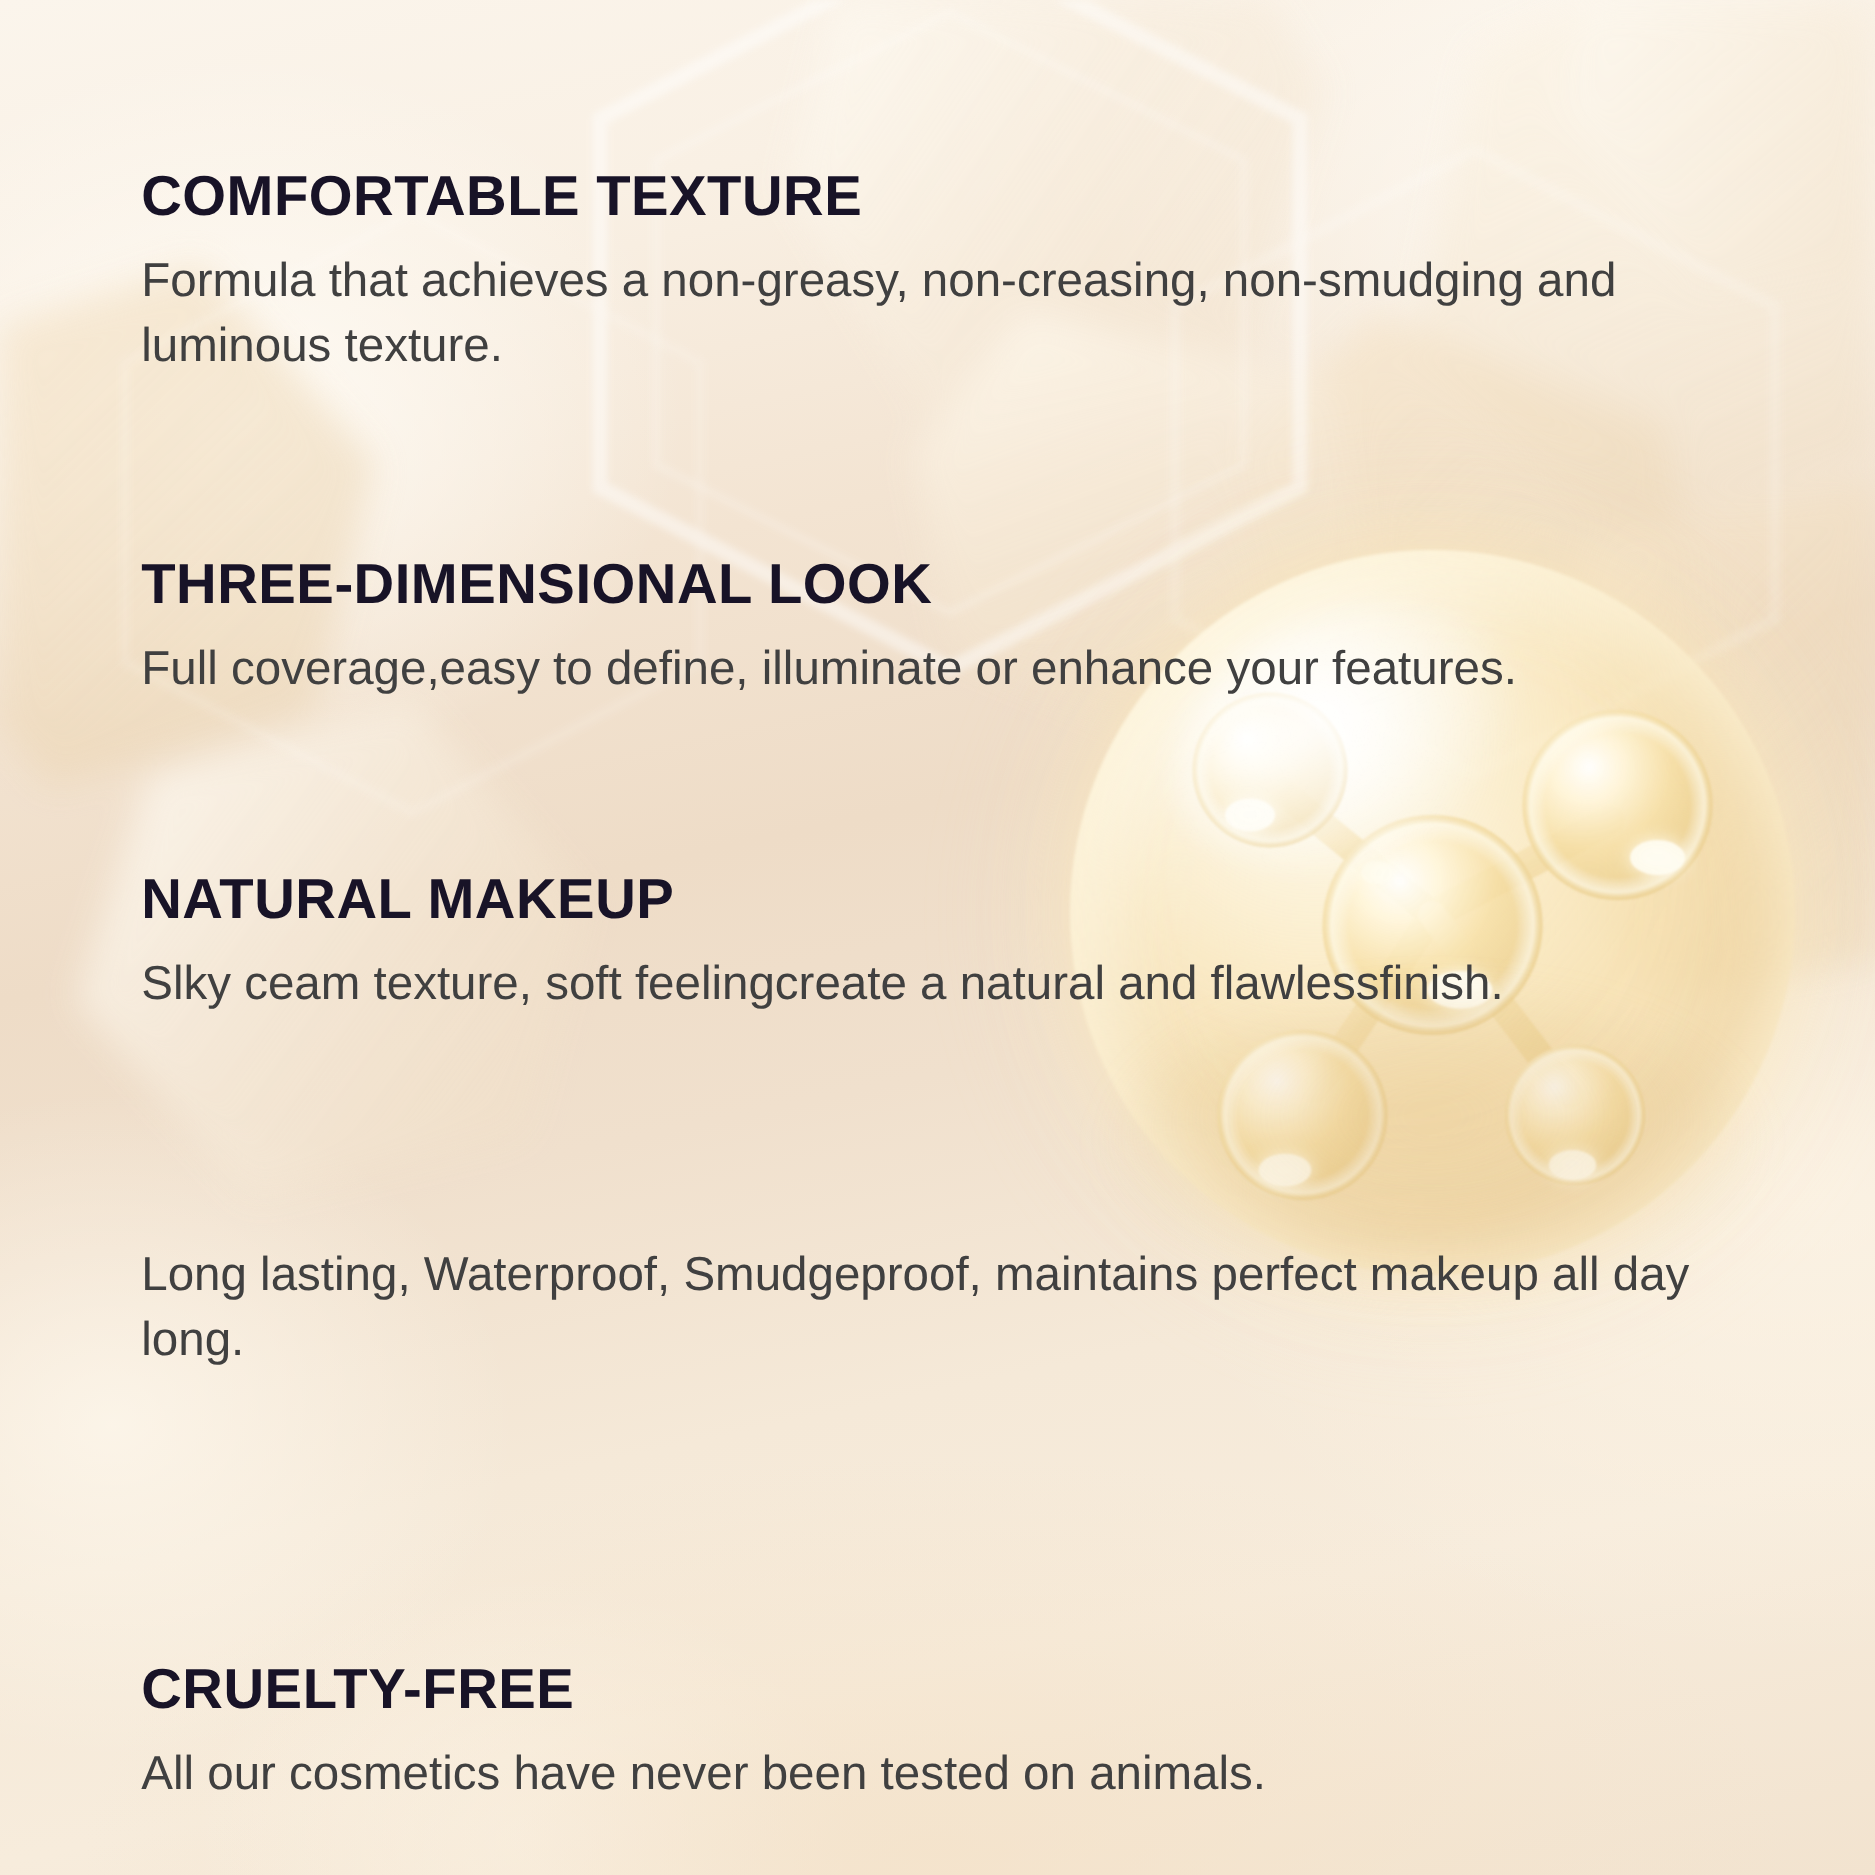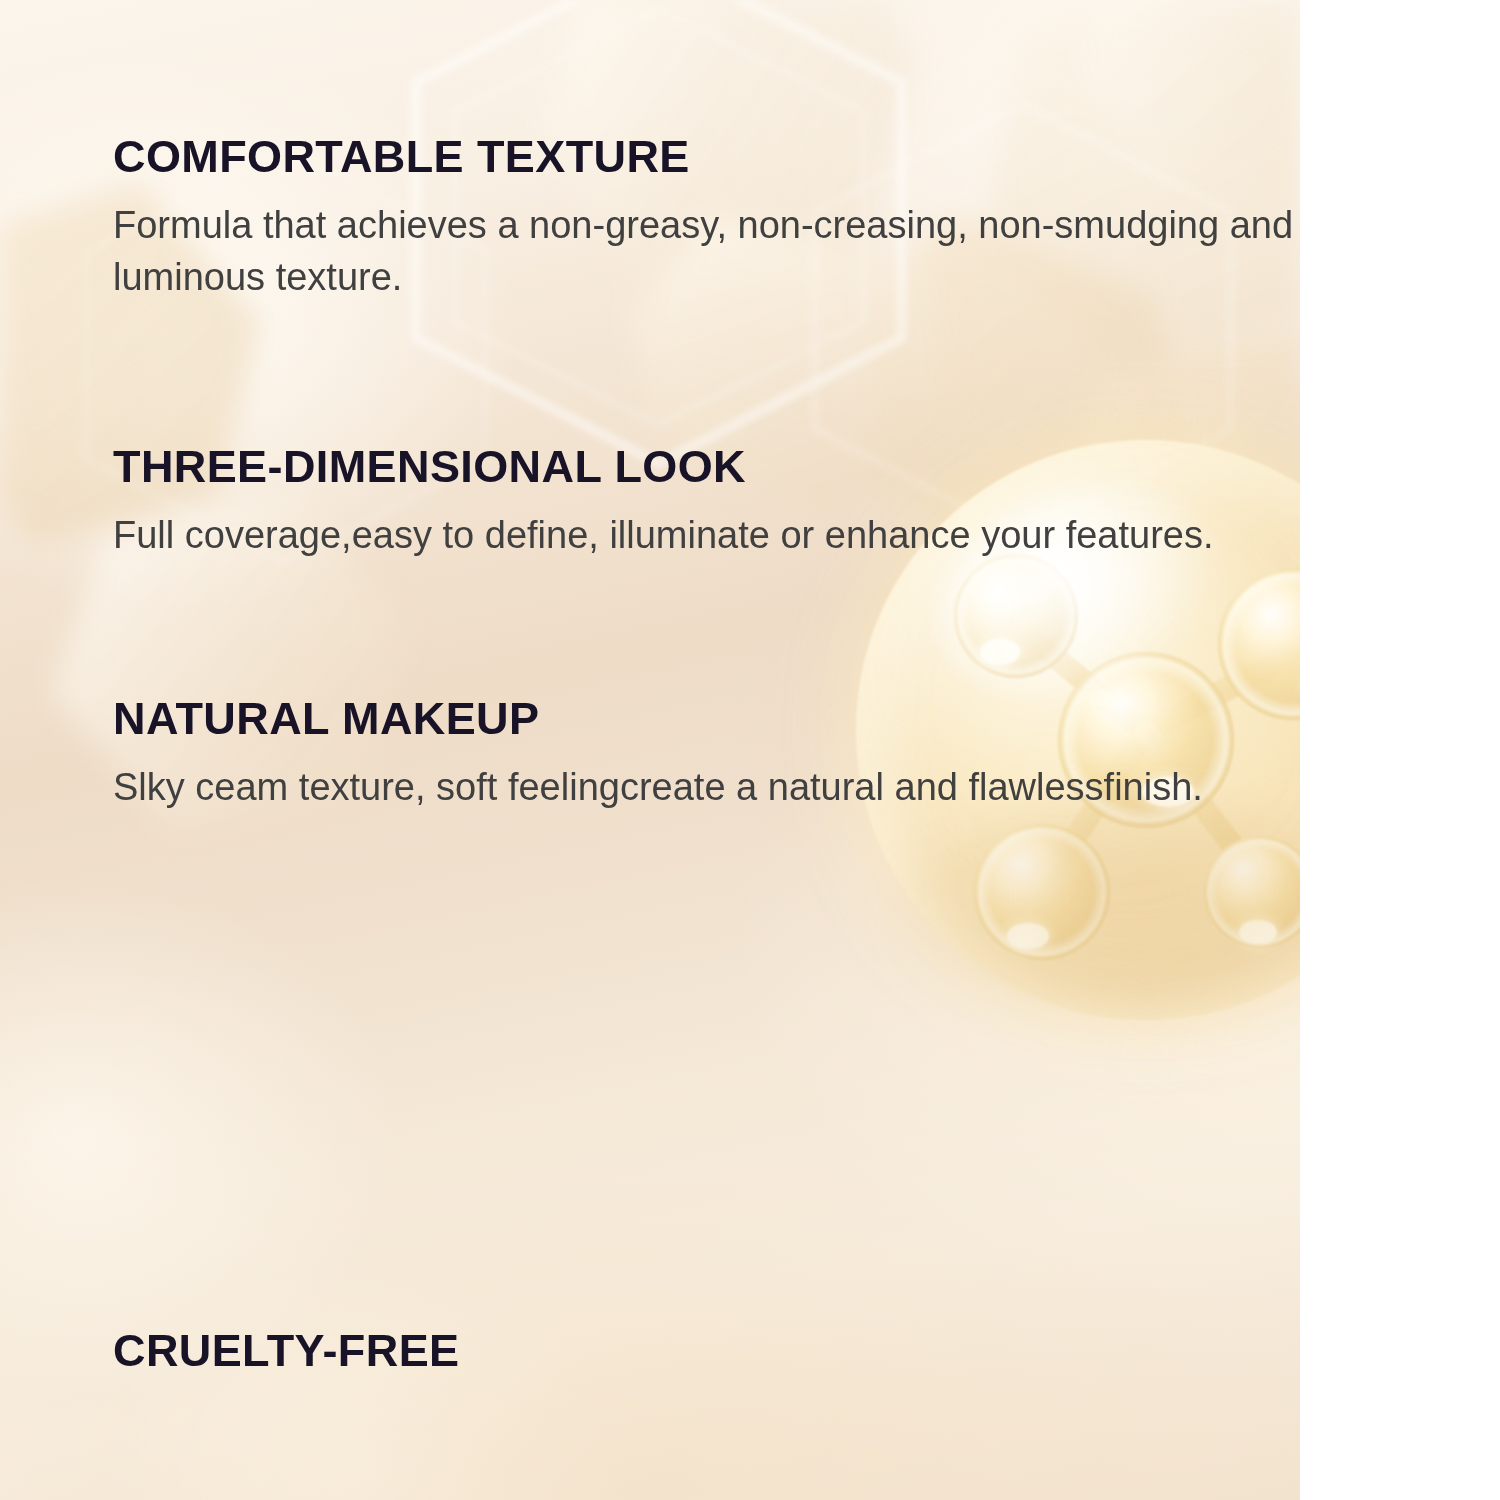--- a/index.html
+++ b/index.html
@@ -3,21 +3,21 @@
 <meta charset="utf-8">
 <style>
   html, body {
     margin: 0;
     padding: 0;
     background: #ffffff;
   }
 
   #canvas {
     position: relative;
-    width: 1300px;
+    width: 1500px;
     height: 1500px;
     overflow: hidden;
     background: #f7ecdd;
     font-family: "Liberation Sans", sans-serif;
   }
 
   
 
   .bg-layer {
     position: absolute;
@@ -336,20 +336,22 @@
       <h2 class="feature-title">THREE-DIMENSIONAL LOOK</h2>
       <p class="feature-desc">Full coverage,easy to define, illuminate or enhance your features.</p>
     </section>
 
     <section class="feature" id="feature-2">
       <h2 class="feature-title">NATURAL MAKEUP</h2>
       <p class="feature-desc">Slky ceam texture, soft feelingcreate a natural and flawlessfinish.</p>
     </section>
 
     <section class="feature" id="feature-3">
+      <p class="feature-desc">Long lasting, Waterproof, Smudgeproof, maintains perfect makeup all day long.</p>
     </section>
 
     <section class="feature" id="feature-4">
       <h2 class="feature-title">CRUELTY-FREE</h2>
+      <p class="feature-desc">All our cosmetics have never been tested on animals.</p>
     </section>
 
   </div>
 </div>
 
 </body></html>

